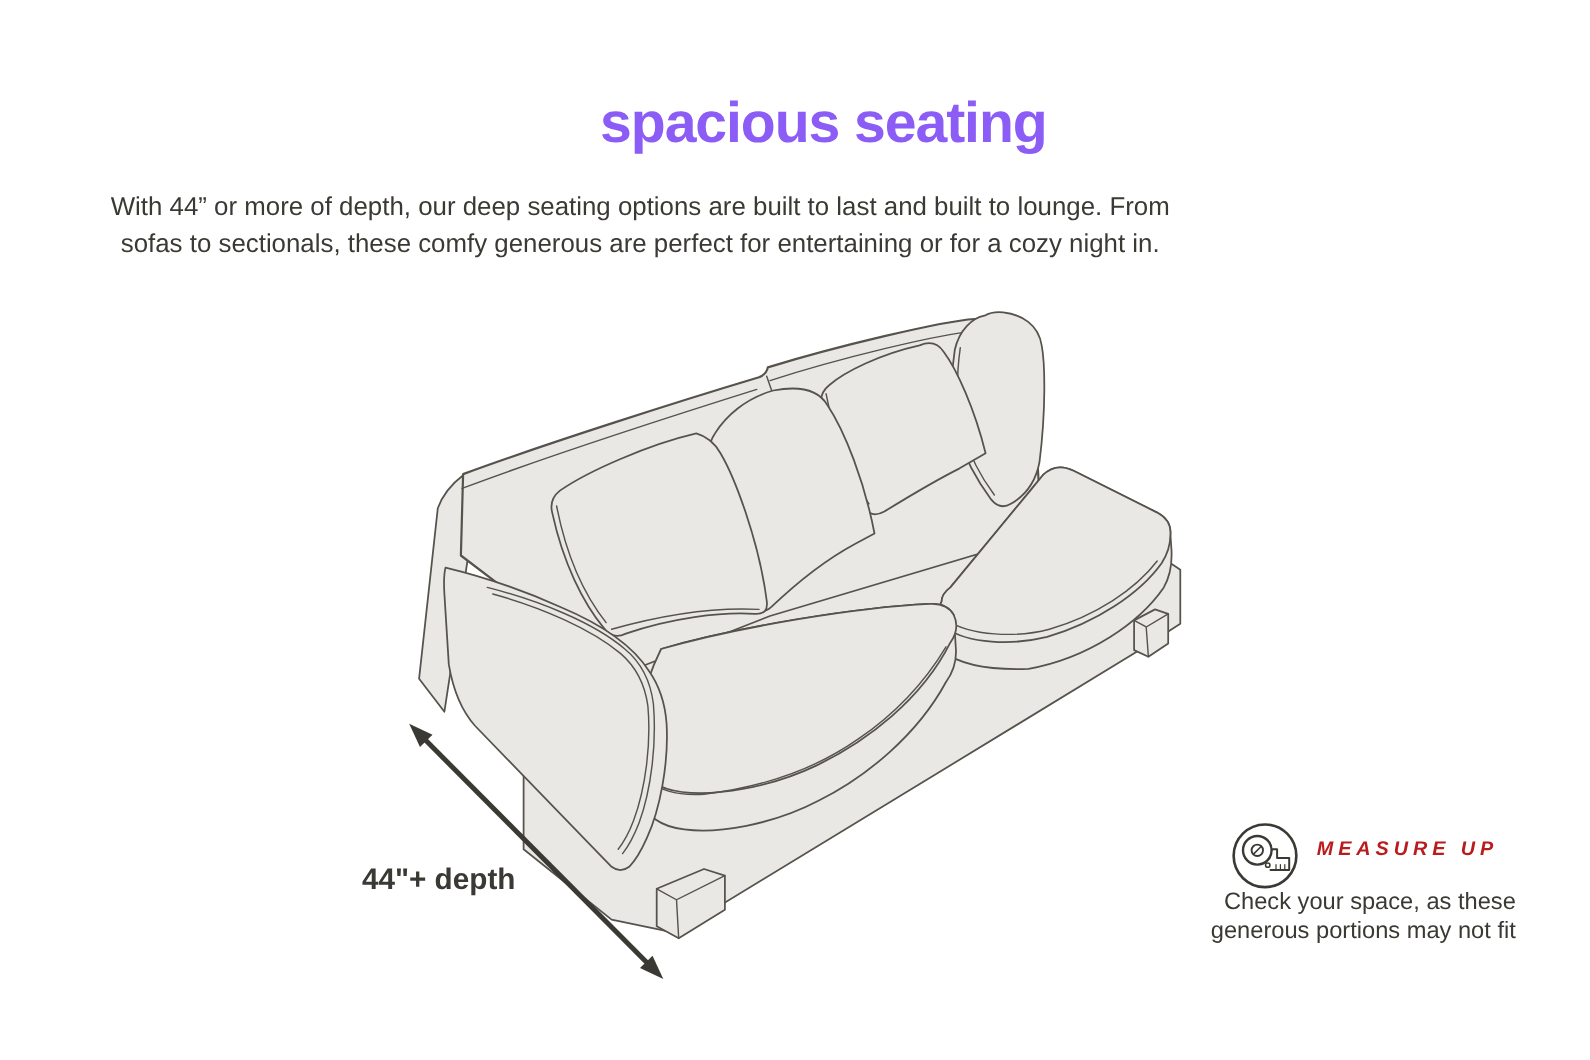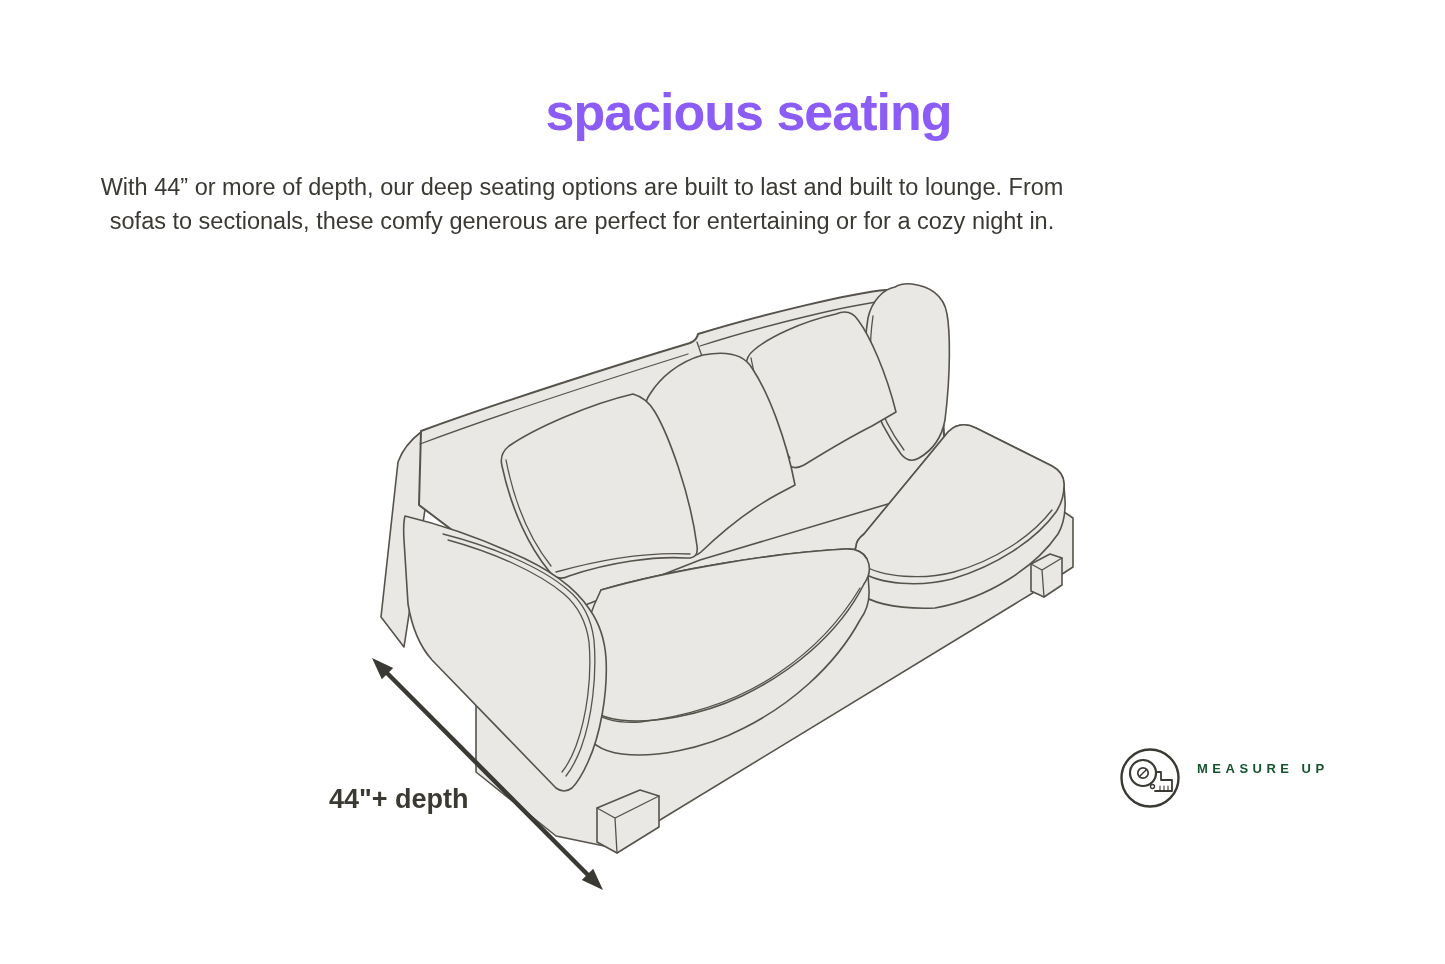--- a/index.html
+++ b/index.html
@@ -50,25 +50,26 @@
     top: 784px;
     font-size: 27px;
     font-weight: 700;
     color: #3b3933;
     white-space: nowrap;
   }
   .measure-heading {
     position: absolute;
     left: 1197px;
     top: 761px;
-    font-size: 13px;
+    font-size: 18px;
     font-weight: 700;
     letter-spacing: 4.5px;
-    color: #14532d;
+    color: #b91c1c;
     white-space: nowrap;
+    font-style: italic;
   }
   .measure-note {
     position: absolute;
     right: 67px;
     top: 806px;
     width: 330px;
     text-align: right;
     font-size: 21.5px;
     line-height: 26.5px;
     color: #3b3933;
@@ -225,13 +226,15 @@
     <path class="tape-icon-stroke" stroke-width="1.8" d="M 1157,772 L 1161,772 L 1161,780 L 1172,780 L 1172,791 L 1155,791"></path>
     <path class="tape-icon-stroke" stroke-width="1.1" d="M 1160,786 L 1160,791 M 1164,786 L 1164,791 M 1168,786 L 1168,791"></path>
   </g>
 </svg>
 
 <div class="dim-label">44"+ depth</div>
 
 <div class="measure-heading">MEASURE UP</div>
 
 <div class="measure-note">
+  <div>Check your space, as these</div>
+  <div>generous portions may not fit</div>
 </div>
 
 </body></html>

